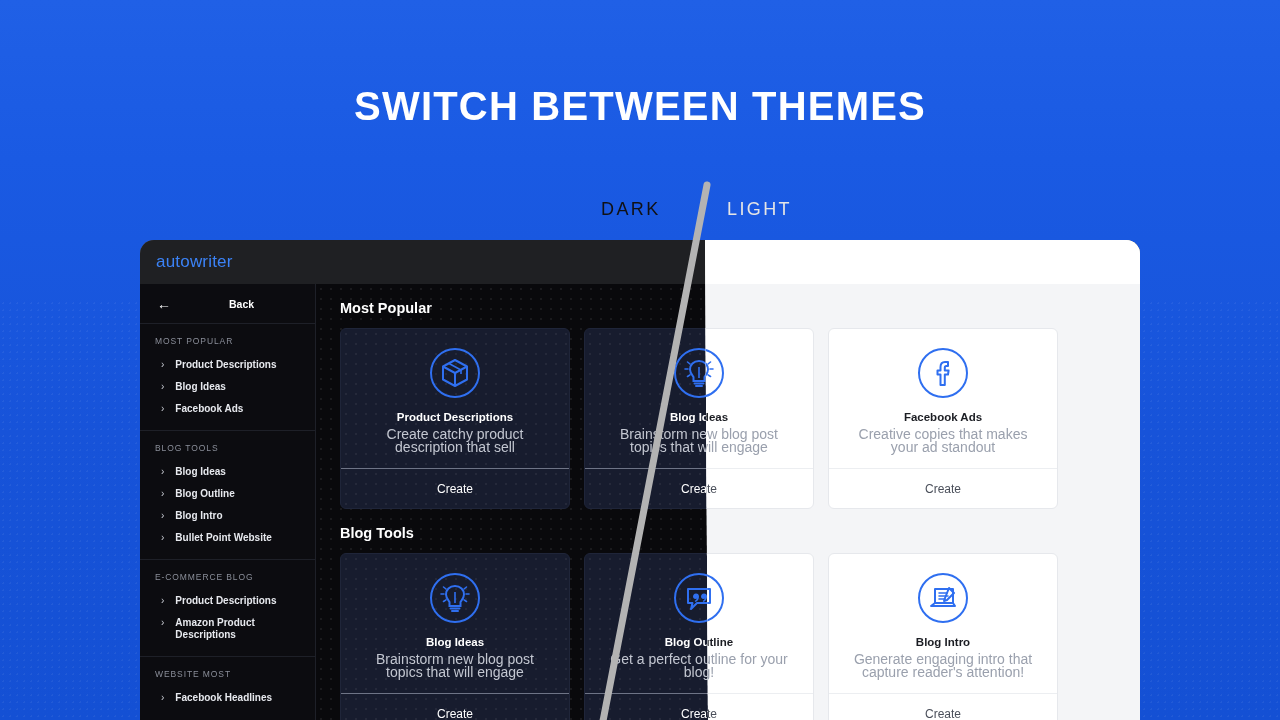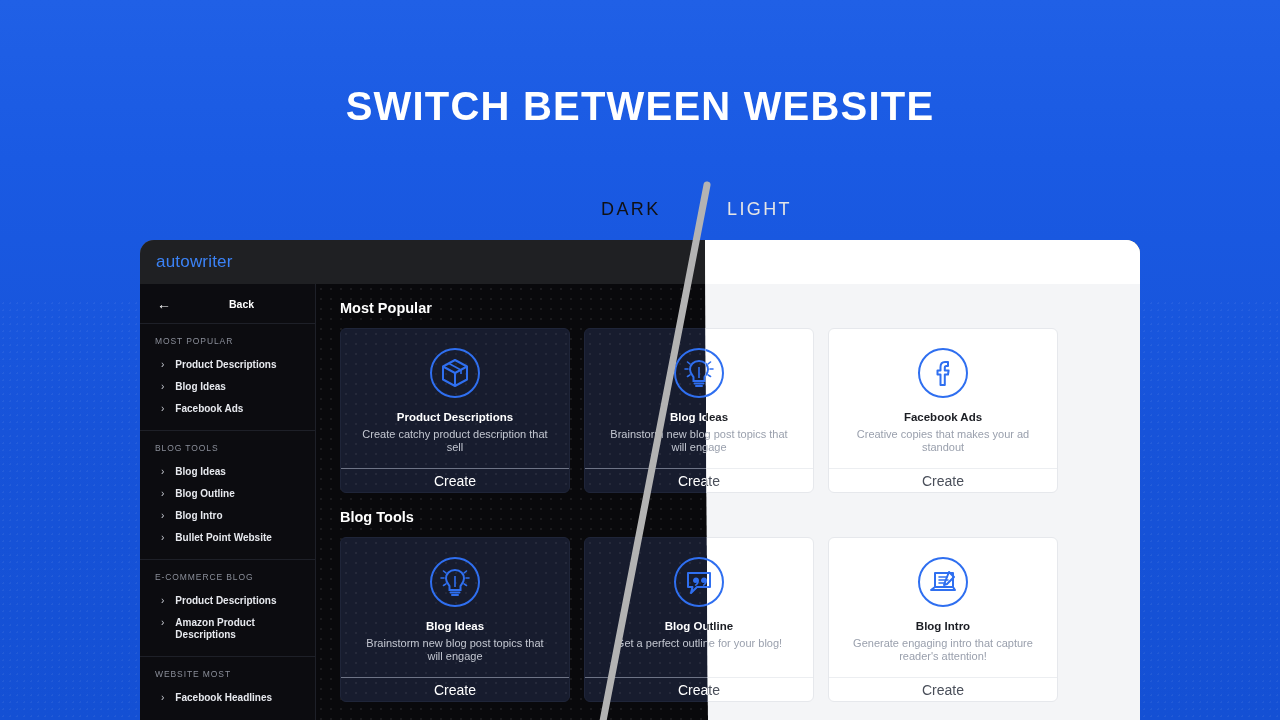--- a/index.html
+++ b/index.html
@@ -119,24 +119,24 @@
 
   .card{
     width:230px; border-radius:6px; overflow:hidden;
     display:flex; flex-direction:column;
   }
   .card-main{
     flex:1; padding:18px 14px 14px 14px; text-align:center;
   }
   .card-icon{ margin:0 auto 12px auto; width:52px; height:52px; display:block; }
   .card-title{ font-size:11.5px; font-weight:bold; margin-bottom:5px; }
-  .card-desc{ font-size:11px; line-height:13px; padding:0 4px; }
+  .card-desc{ font-size:14px; line-height:13px; padding:0 4px; }
   .card-create{
-    height:24px; display:flex; align-items:center; justify-content:center;
-    font-size:14px;
+    height:40px; display:flex; align-items:center; justify-content:center;
+    font-size:12px;
   }
 
   
   .app-dark .card{ background:#171c2e; border:1px solid #1f2539;
     background-image:radial-gradient(rgba(255,255,255,.06) 1px, transparent 1px);
     background-size:10px 10px;}
   .app-dark .card-title{ color:#ffffff; }
   .app-dark .card-desc{ color:#c3c7d1; }
   .app-dark .card-create{ color:#ffffff; border-top:1px solid #6e7486; }
 
@@ -153,21 +153,21 @@
     pointer-events:none;
   }
 </style>
 </head>
 <body>
 
 <div id="backdrop">
   <div id="backdrop-dots"></div>
 </div>
 
-<div id="headline">SWITCH BETWEEN WEBSITE</div>
+<div id="headline">SWITCH BETWEEN THEMES</div>
 
 <div id="label-dark" class="theme-label">DARK</div>
 <div id="label-light" class="theme-label">LIGHT</div>
 
 <div id="app-window">
 
   <div class="layer app-dark">
     <div class="topbar">
       <span class="logo">autowriter</span>
     </div>

